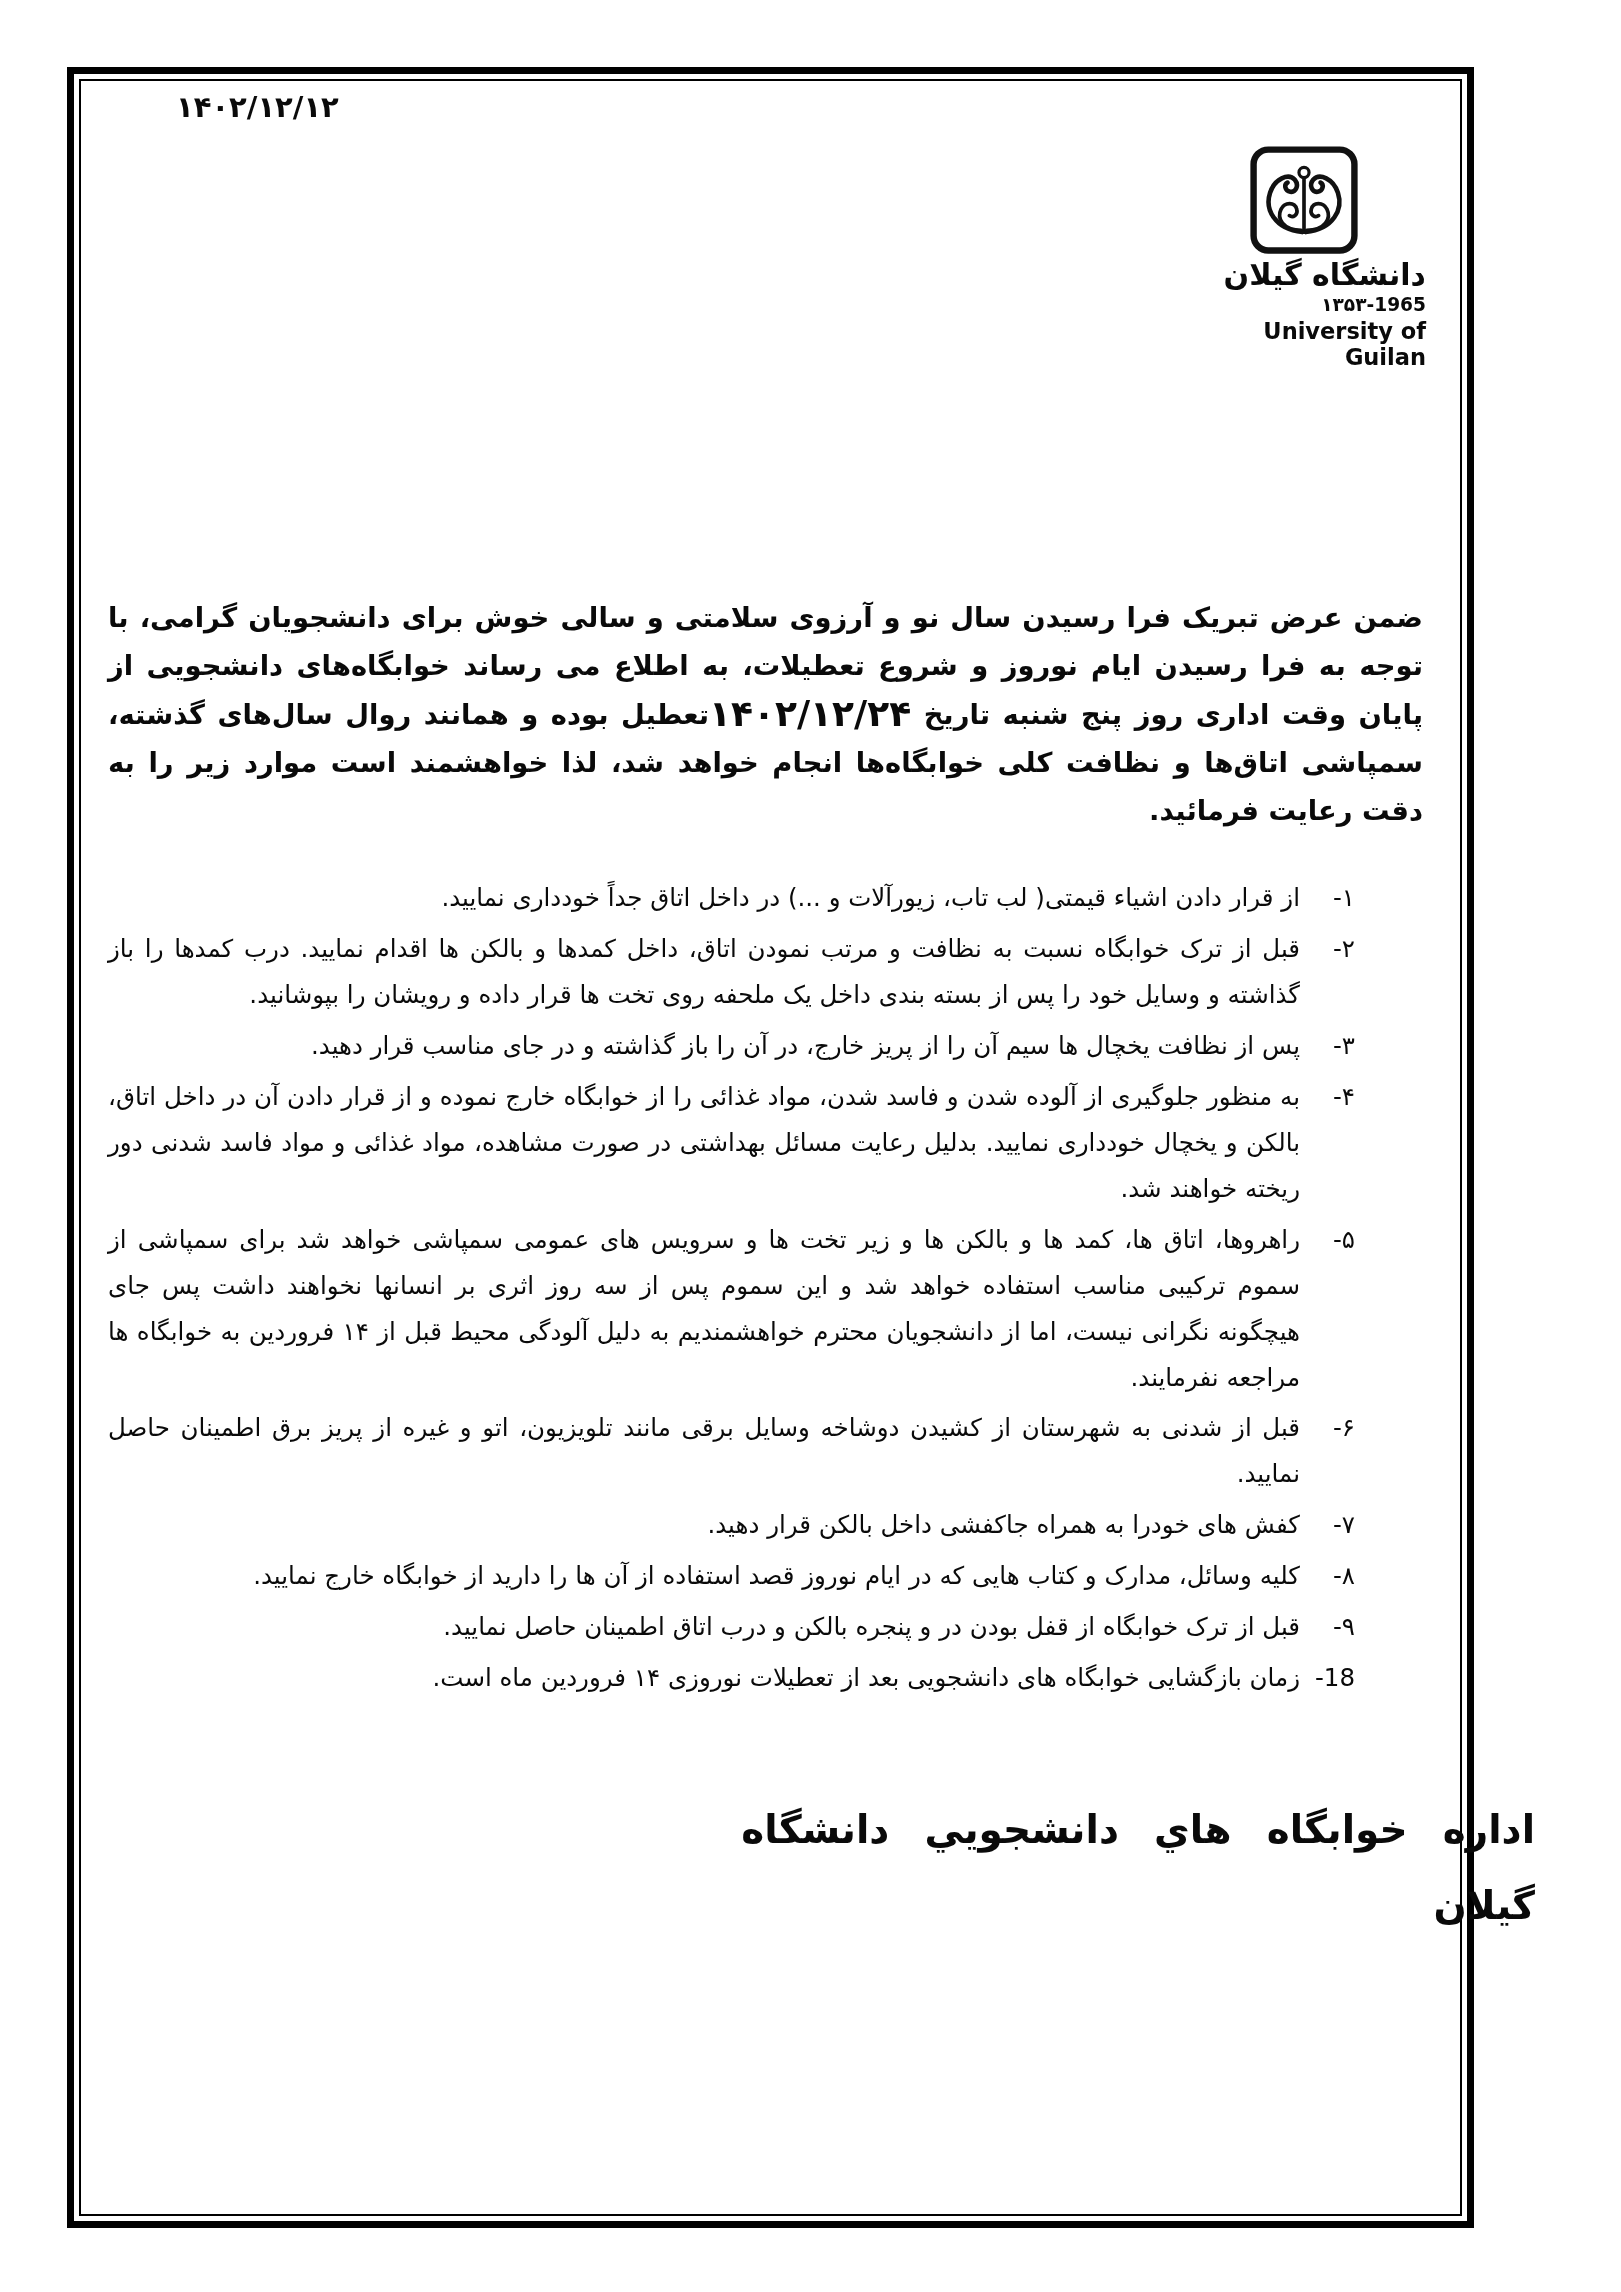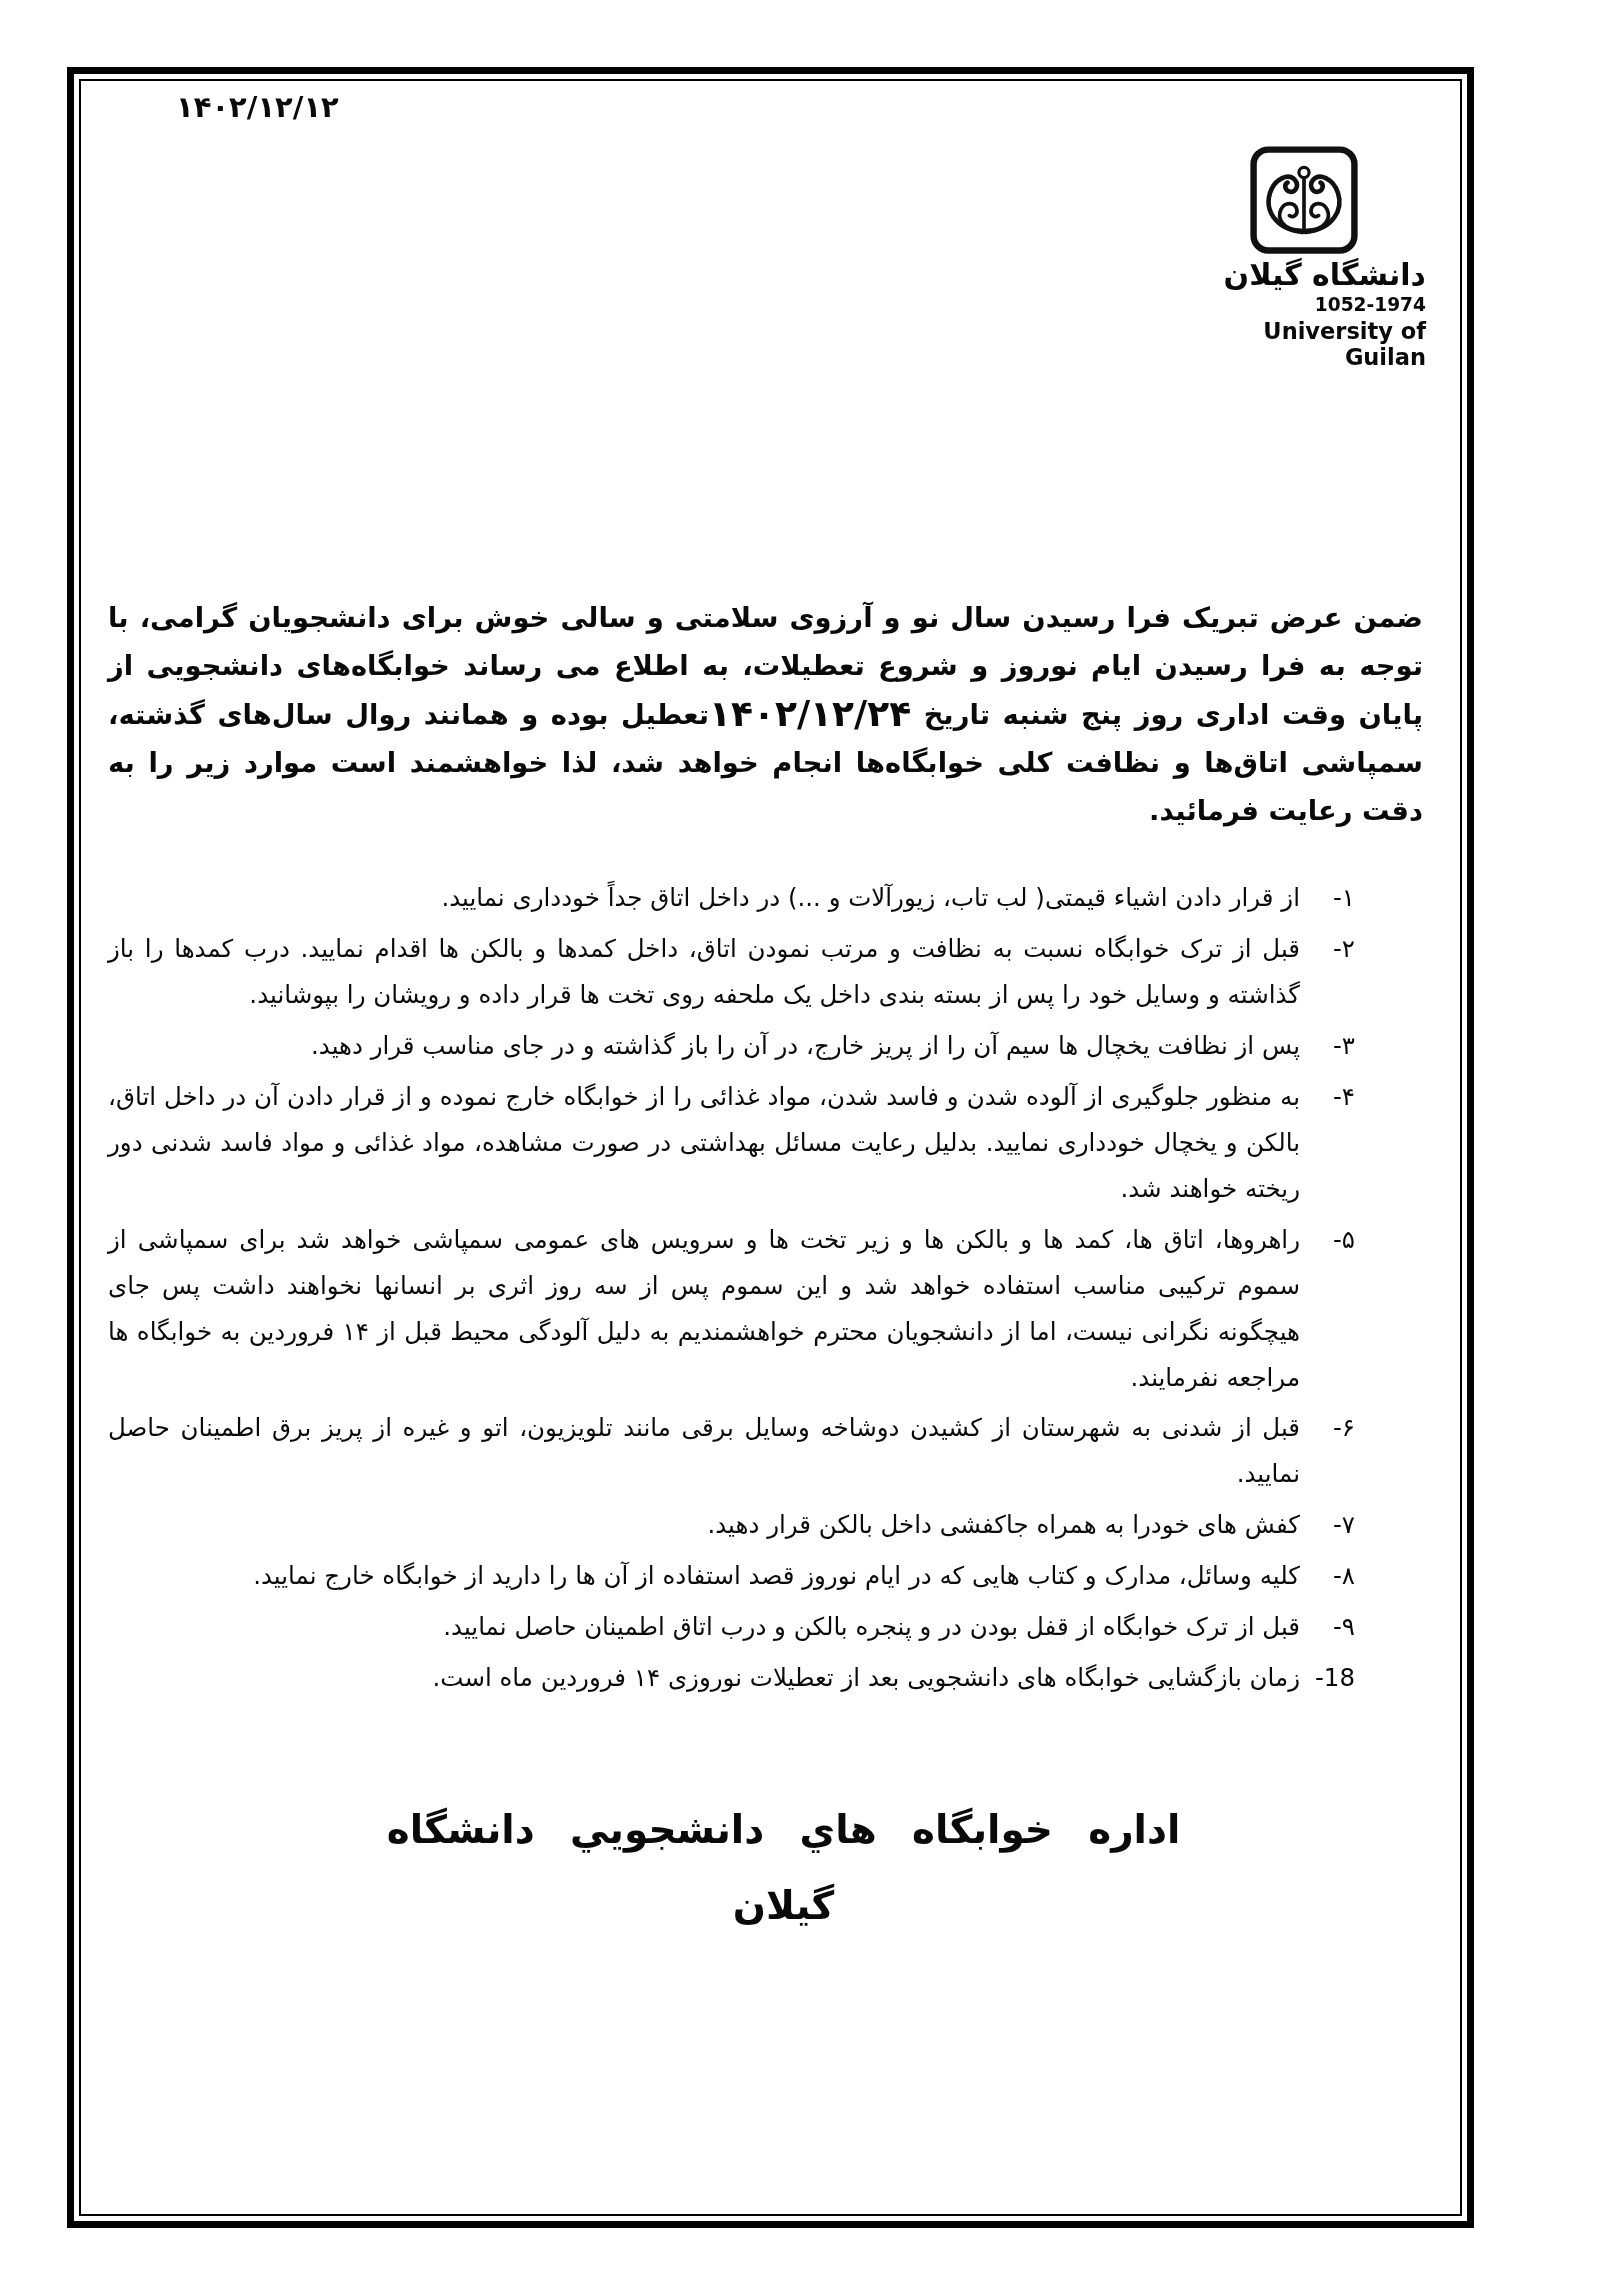--- a/index.html
+++ b/index.html
@@ -55,22 +55,22 @@
   .num-list{
     position:absolute;top:875px;left:108px;width:1247px;
     direction:rtl;
     font-size:24.5px;line-height:46px;
   }
   .item{display:flex;margin:0 0 4.9px 0;}
   .item .num{flex:0 0 55px;}
   .item .txt{flex:1;text-align:justify;}
   
   .signature{
-    position:absolute;top:1792px;left:16px;width:100%;
-    direction:rtl;text-align:center;
+    position:absolute;top:1792px;left:0;width:100%;
+    direction:rtl;text-align:right;
     font-size:39px;font-weight:bold;
     letter-spacing:13.7px;word-spacing:21.6px;
     line-height:76px;
   }
 </style>
 </head>
 <body>
 
 <div class="page">
 
@@ -84,21 +84,21 @@
     <svg class="logo-mark" viewBox="0 0 120 120" width="110" height="110" aria-hidden="true">
       <rect x="5" y="5" width="110" height="110" rx="16" fill="none" stroke="#111" stroke-width="7"></rect>
       <circle cx="60" cy="30" r="5.5" fill="none" stroke="#111" stroke-width="3.5"></circle>
       <line x1="60" y1="36" x2="60" y2="97" stroke="#111" stroke-width="4"></line>
       <path d="M62,95 C92,92 103,70 97,52 C92,37 77,30 70,38 C65,44 69,52 75,51 C81,50 82,43 78,41" fill="none" stroke="#111" stroke-width="5" stroke-linecap="round"></path>
       <path d="M63,93 C83,93 90,80 85,70 C81,62 70,62 68,70 C66,76 72,80 76,77" fill="none" stroke="#111" stroke-width="4" stroke-linecap="round"></path>
       <path d="M58,95 C28,92 17,70 23,52 C28,37 43,30 50,38 C55,44 51,52 45,51 C39,50 38,43 42,41" fill="none" stroke="#111" stroke-width="5" stroke-linecap="round"></path>
       <path d="M57,93 C37,93 30,80 35,70 C39,62 50,62 52,70 C54,76 48,80 44,77" fill="none" stroke="#111" stroke-width="4" stroke-linecap="round"></path>
     </svg>
     <div class="logo-fa">دانشگاه گیلان</div>
-    <div class="logo-years">1052-1974</div>
+    <div class="logo-years">۱۳۵۳-1965</div>
     <div class="logo-en">University of Guilan</div>
   </div>
 
 
   <p class="intro"><span>ضمن عرض تبریک فرا رسیدن سال نو و آرزوی سلامتی و سالی خوش برای دانشجویان گرامی، با توجه به فرا رسیدن ایام نوروز و شروع تعطیلات، به اطلاع می رساند خوابگاه‌های دانشجویی از پایان وقت اداری روز پنج شنبه تاریخ </span><span class="inline-date" dir="ltr">۱۴۰۲/۱۲/۲۴</span><span>تعطیل بوده و همانند روال سال‌های گذشته، سمپاشی اتاق‌ها و نظافت کلی خوابگاه‌ها انجام خواهد شد، لذا خواهشمند است موارد زیر را به دقت رعایت فرمائید.</span></p>
 
   <div class="num-list">
     <div class="item">
       <span class="num">۱-</span>
       <span class="txt">از قرار دادن اشیاء قیمتی( لب تاب، زیورآلات و ...) در داخل اتاق جداً خودداری نمایید.</span>

